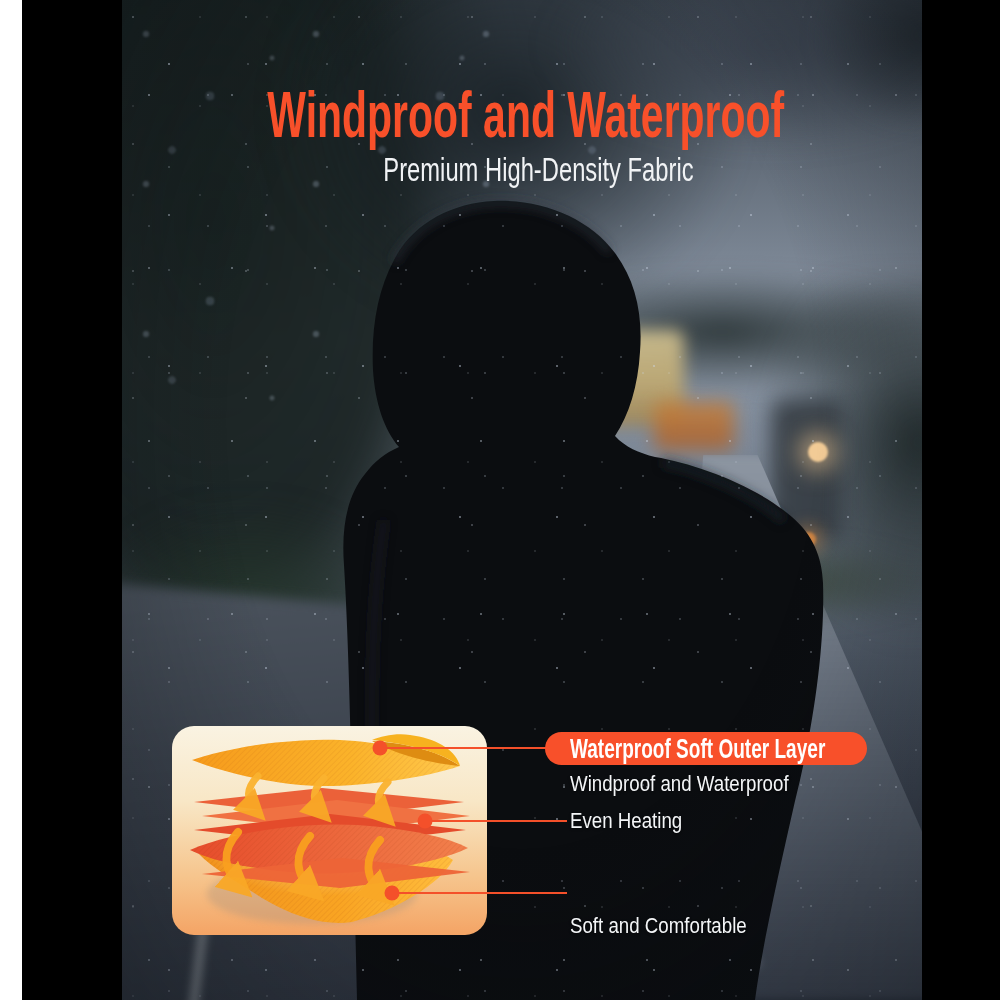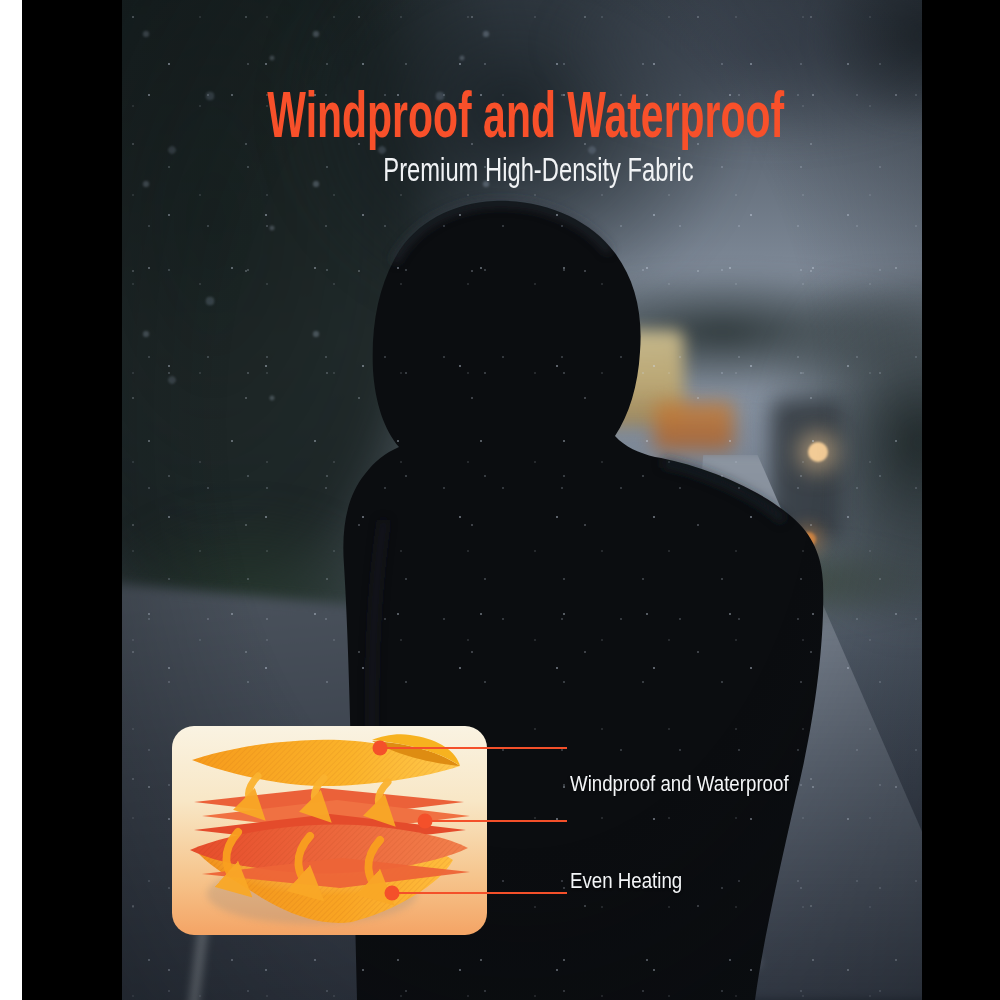--- a/index.html
+++ b/index.html
@@ -85,21 +85,21 @@
   
   .callouts{position:absolute;inset:0;z-index:7;}
   .pill{position:absolute;left:523px;width:322px;height:33px;border-radius:17px;
     display:flex;align-items:center;padding-left:25px;box-sizing:border-box;
     color:#fff;font-size:28px;font-weight:700;white-space:nowrap;}
   .pill>span{display:inline-block;transform:scaleX(.68);transform-origin:left center;}
   .sub-label{position:absolute;left:548px;color:#F4F6F8;font-size:22px;font-weight:400;
     white-space:nowrap;text-shadow:0 1px 3px rgba(0,0,0,.45);}
   .sub-label>span{display:inline-block;transform:scaleX(.85);transform-origin:left center;}
   .pill-1{top:732px;} .pill-2{top:805px;} .pill-3{top:877px;}
-  .sub-1{top:771px;} .sub-2{top:868px;} .sub-3{top:913px;}
+  .sub-1{top:771px;} .sub-2{top:808px;} .sub-3{top:913px;}
 </style>
 </head>
 <body>
 
 <div class="stage">
 
   <div class="photo">
     <div class="blob dark-left"></div>
     <div class="blob dark-top-center"></div>
     <div class="blob cloud-tr"></div>
@@ -246,23 +246,29 @@
       <line x1="370" y1="893" x2="545" y2="893"></line>
     </g>
     <g fill="#F4502A">
       <circle cx="358" cy="748" r="7.5"></circle>
       <circle cx="403" cy="821" r="7.5"></circle>
       <circle cx="370" cy="893" r="7.5"></circle>
     </g>
   </svg>
 
   <div class="callouts">
+    <div class="pill pill-1" style="background:#F8502A">
+      <span>Waterproof Soft Outer Layer</span>
+    </div>
     <div class="sub-label sub-1">
       <span>Windproof and Waterproof</span>
     </div>
 
     <div class="sub-label sub-2">
       <span>Even Heating</span>
     </div>
 
+    <div class="sub-label sub-3">
+      <span>Soft and Comfortable</span>
+    </div>
   </div>
 
 </div>
 
 </body></html>

